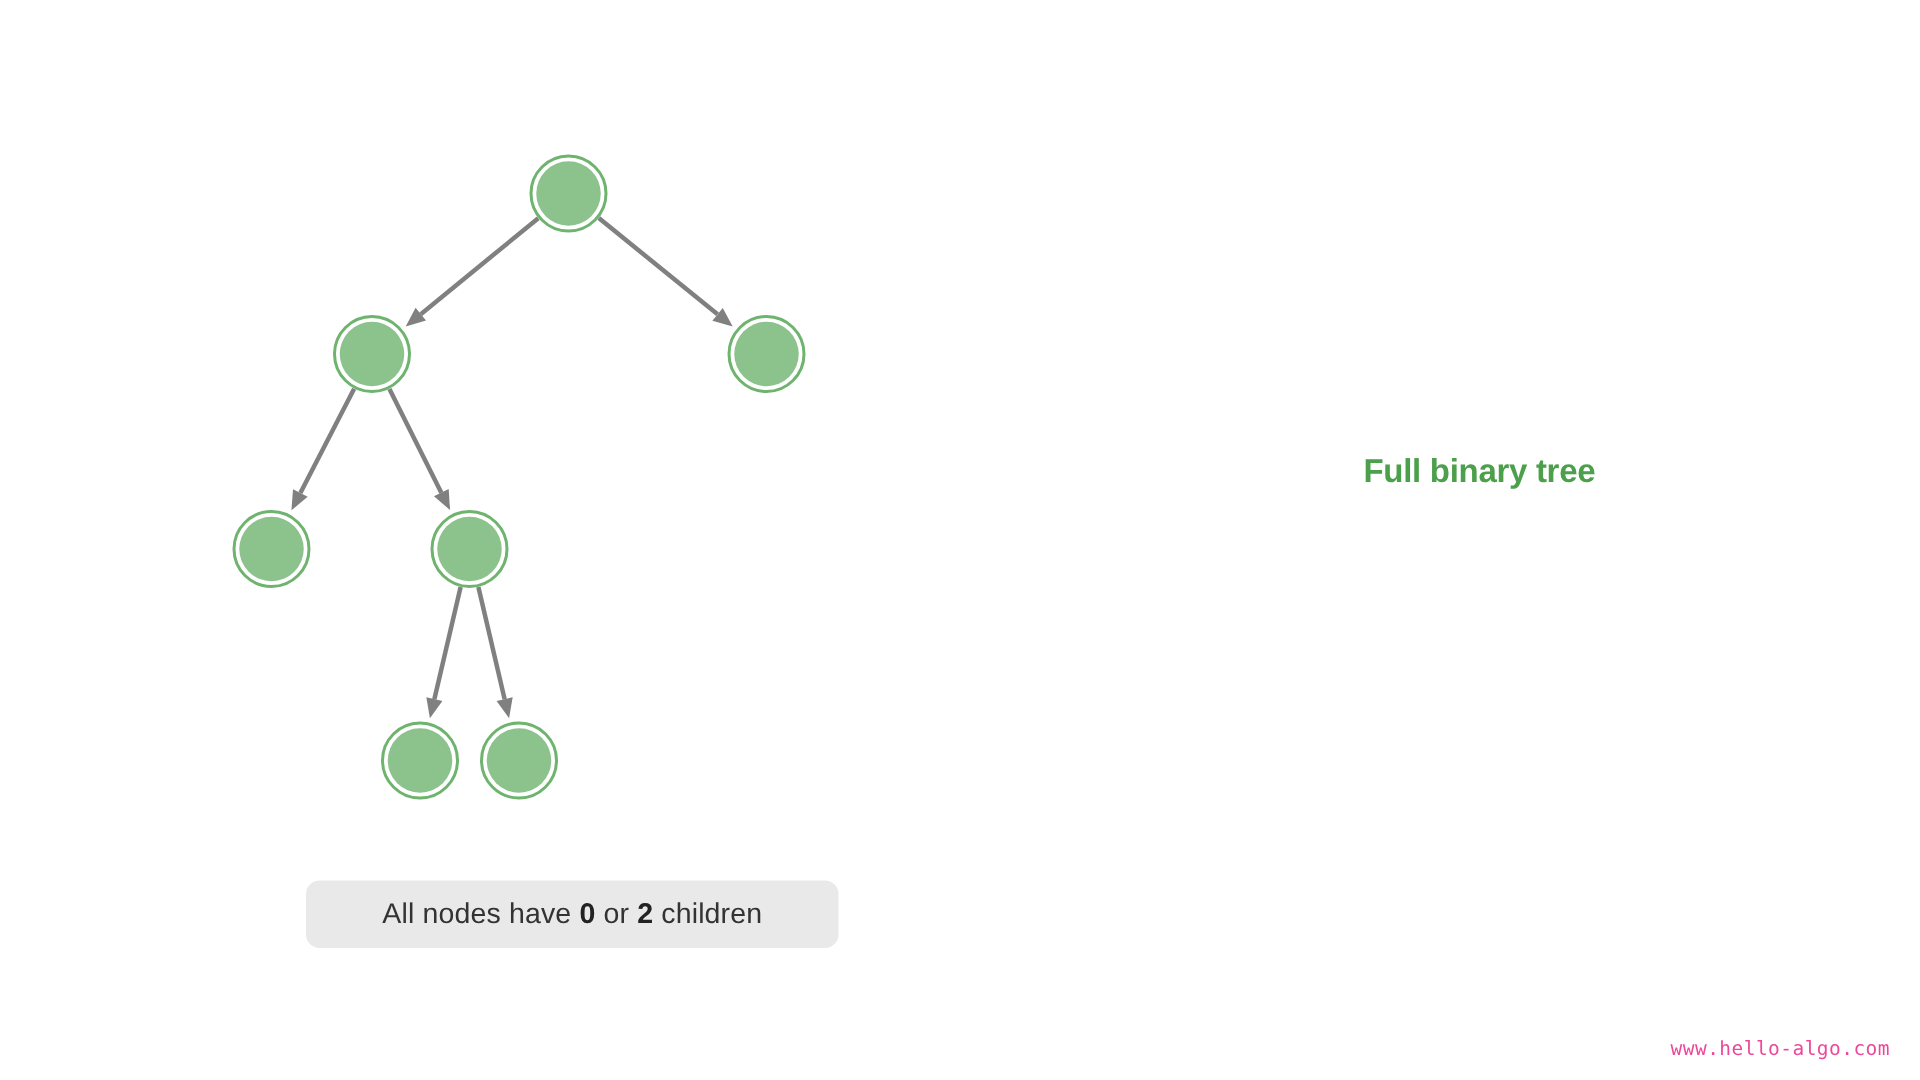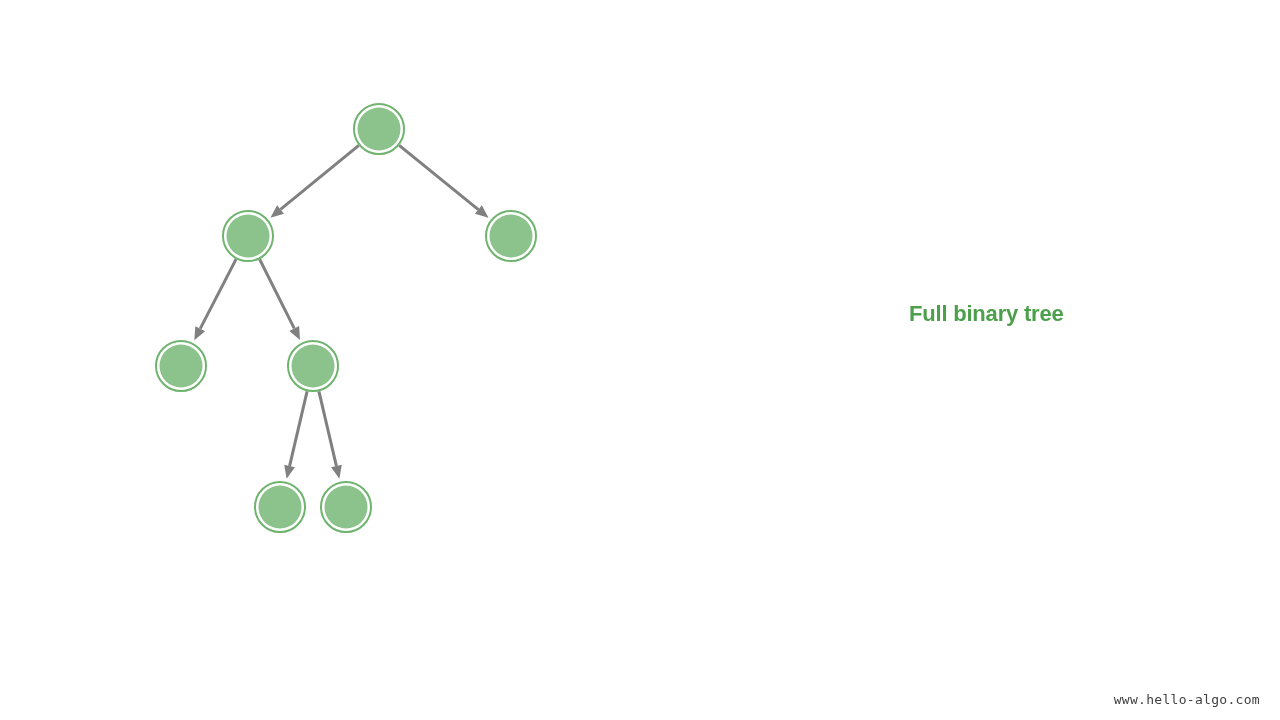--- a/index.html
+++ b/index.html
@@ -95,21 +95,21 @@
     color: #222222;
   }
 
   
   #watermark {
     position: absolute;
     right: 20px;
     bottom: 13px;
     font-family: "DejaVu Sans Mono", "Liberation Mono", monospace;
     font-size: 13px;
-    color: #404040;
+    color: #ec4899;
     letter-spacing: 0.3px;
     white-space: nowrap;
   }
 </style>
 </head>
 <body>
 
 <div id="canvas">
 
   <svg id="tree-svg" viewBox="0 0 1280 720" xmlns="http://www.w3.org/2000/svg">
@@ -161,16 +161,19 @@
         <g transform="translate(346,507)">
           <circle class="node-ring" r="25"></circle>
           <circle class="node-gap" r="22.5"></circle>
           <circle class="node-fill" r="21.5"></circle>
         </g>
       </g>
   </svg>
 
   <div id="diagram-title">Full binary tree</div>
 
+  <div id="caption-box">
+    <span class="caption-text"><span>All nodes have </span><span class="num">0</span><span> or </span><span class="num">2</span><span> children</span></span>
+  </div>
 
   <div id="watermark">www.hello-algo.com</div>
 
 </div>
 
 </body></html>

